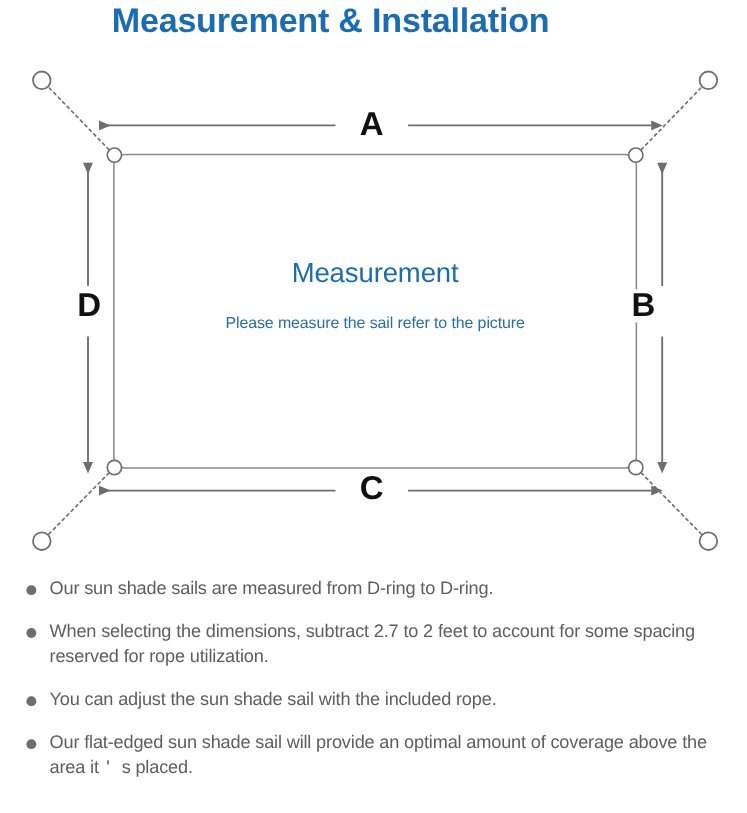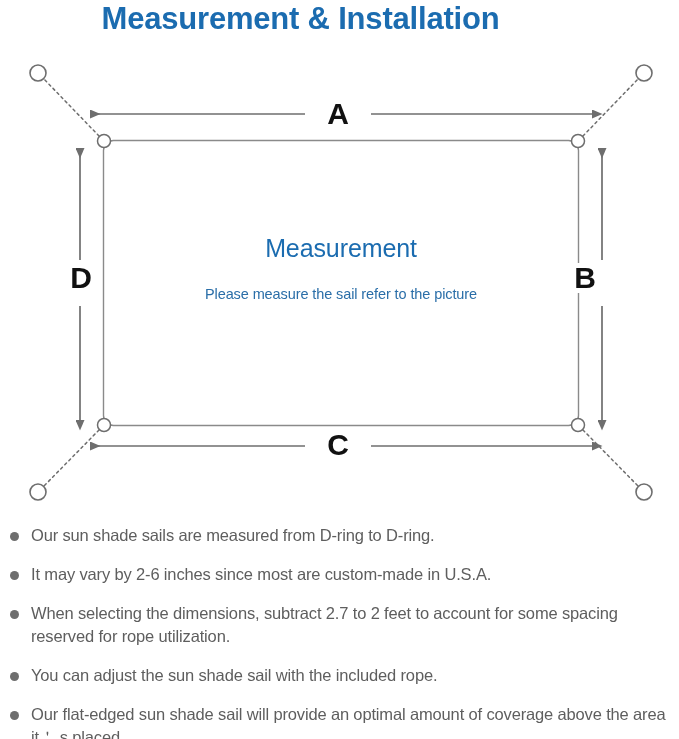--- a/index.html
+++ b/index.html
@@ -89,21 +89,21 @@
   #notes {
     position: absolute;
     top: 524px;
     left: 0px;
     width: 679px;
   }
   .note-row {
     display: flex;
     align-items: flex-start;
     margin-bottom: 16px;
-    padding-left: 10px;
+    padding-left: 24px;
     padding-right: 2px;
   }
   .note-bullet {
     flex: 0 0 auto;
     width: 9px;
     height: 9px;
     border-radius: 50%;
     background: #6e6e6e;
     margin-top: 8px;
     margin-right: 12px;
@@ -184,24 +184,20 @@
   </div>
 </div>
 
 <div id="notes">
 
   <div class="note-row">
     <span class="note-bullet"></span>
     <span class="note-text">Our sun shade sails are measured from D-ring to D-ring.</span>
   </div>
 
-  <div class="note-row">
-    <span class="note-bullet"></span>
-    <span class="note-text">It may vary by 2-6 inches since most are custom-made in U.S.A.</span>
-  </div>
 
   <div class="note-row">
     <span class="note-bullet"></span>
     <span class="note-text">When selecting the dimensions, subtract 2.7 to 2 feet to account for some spacing reserved for rope utilization.</span>
   </div>
 
   <div class="note-row">
     <span class="note-bullet"></span>
     <span class="note-text">You can adjust the sun shade sail with the included rope.</span>
   </div>

